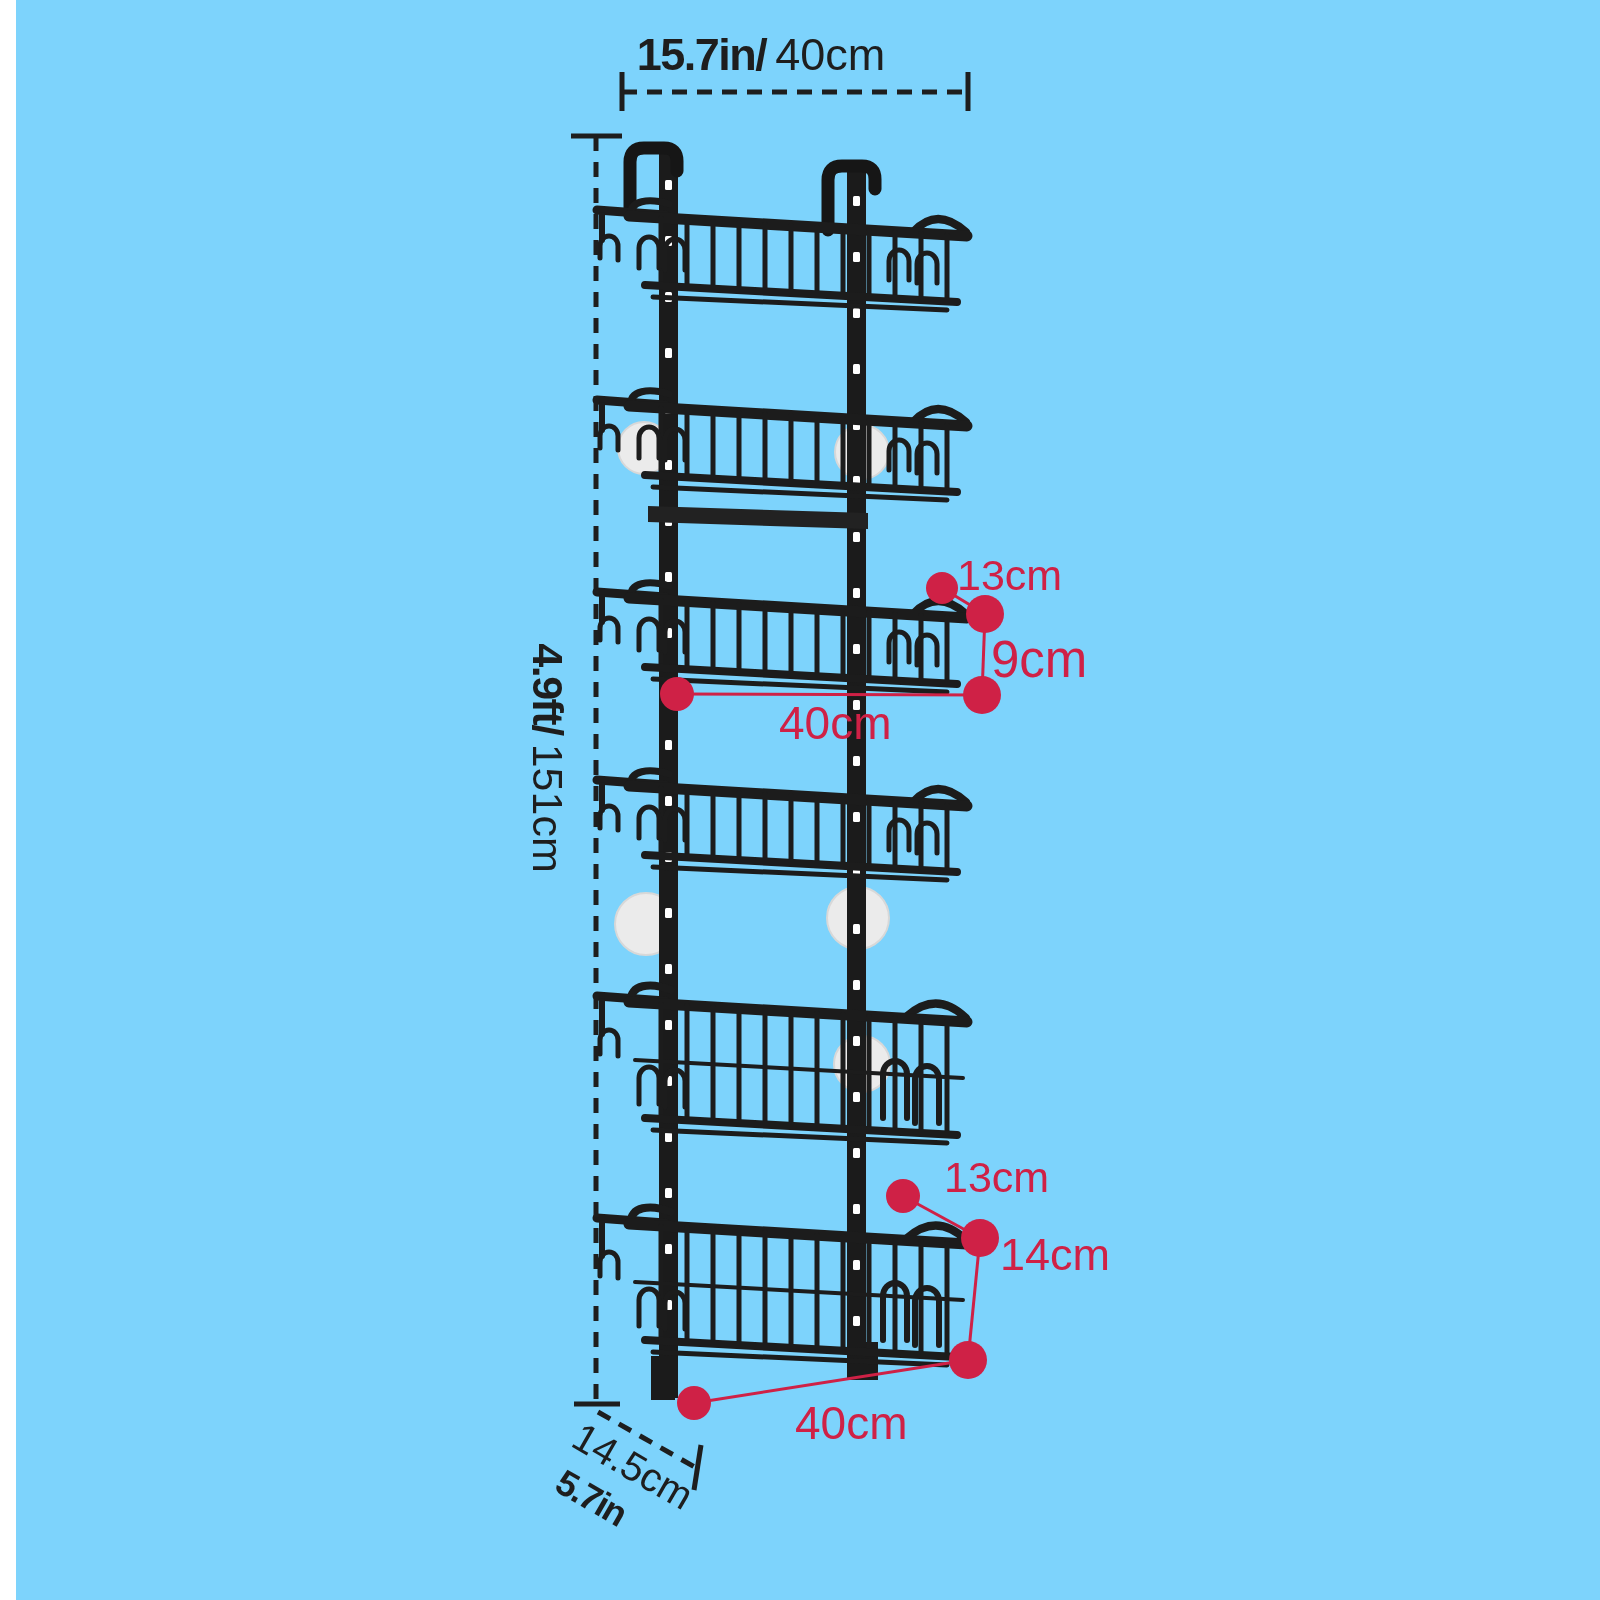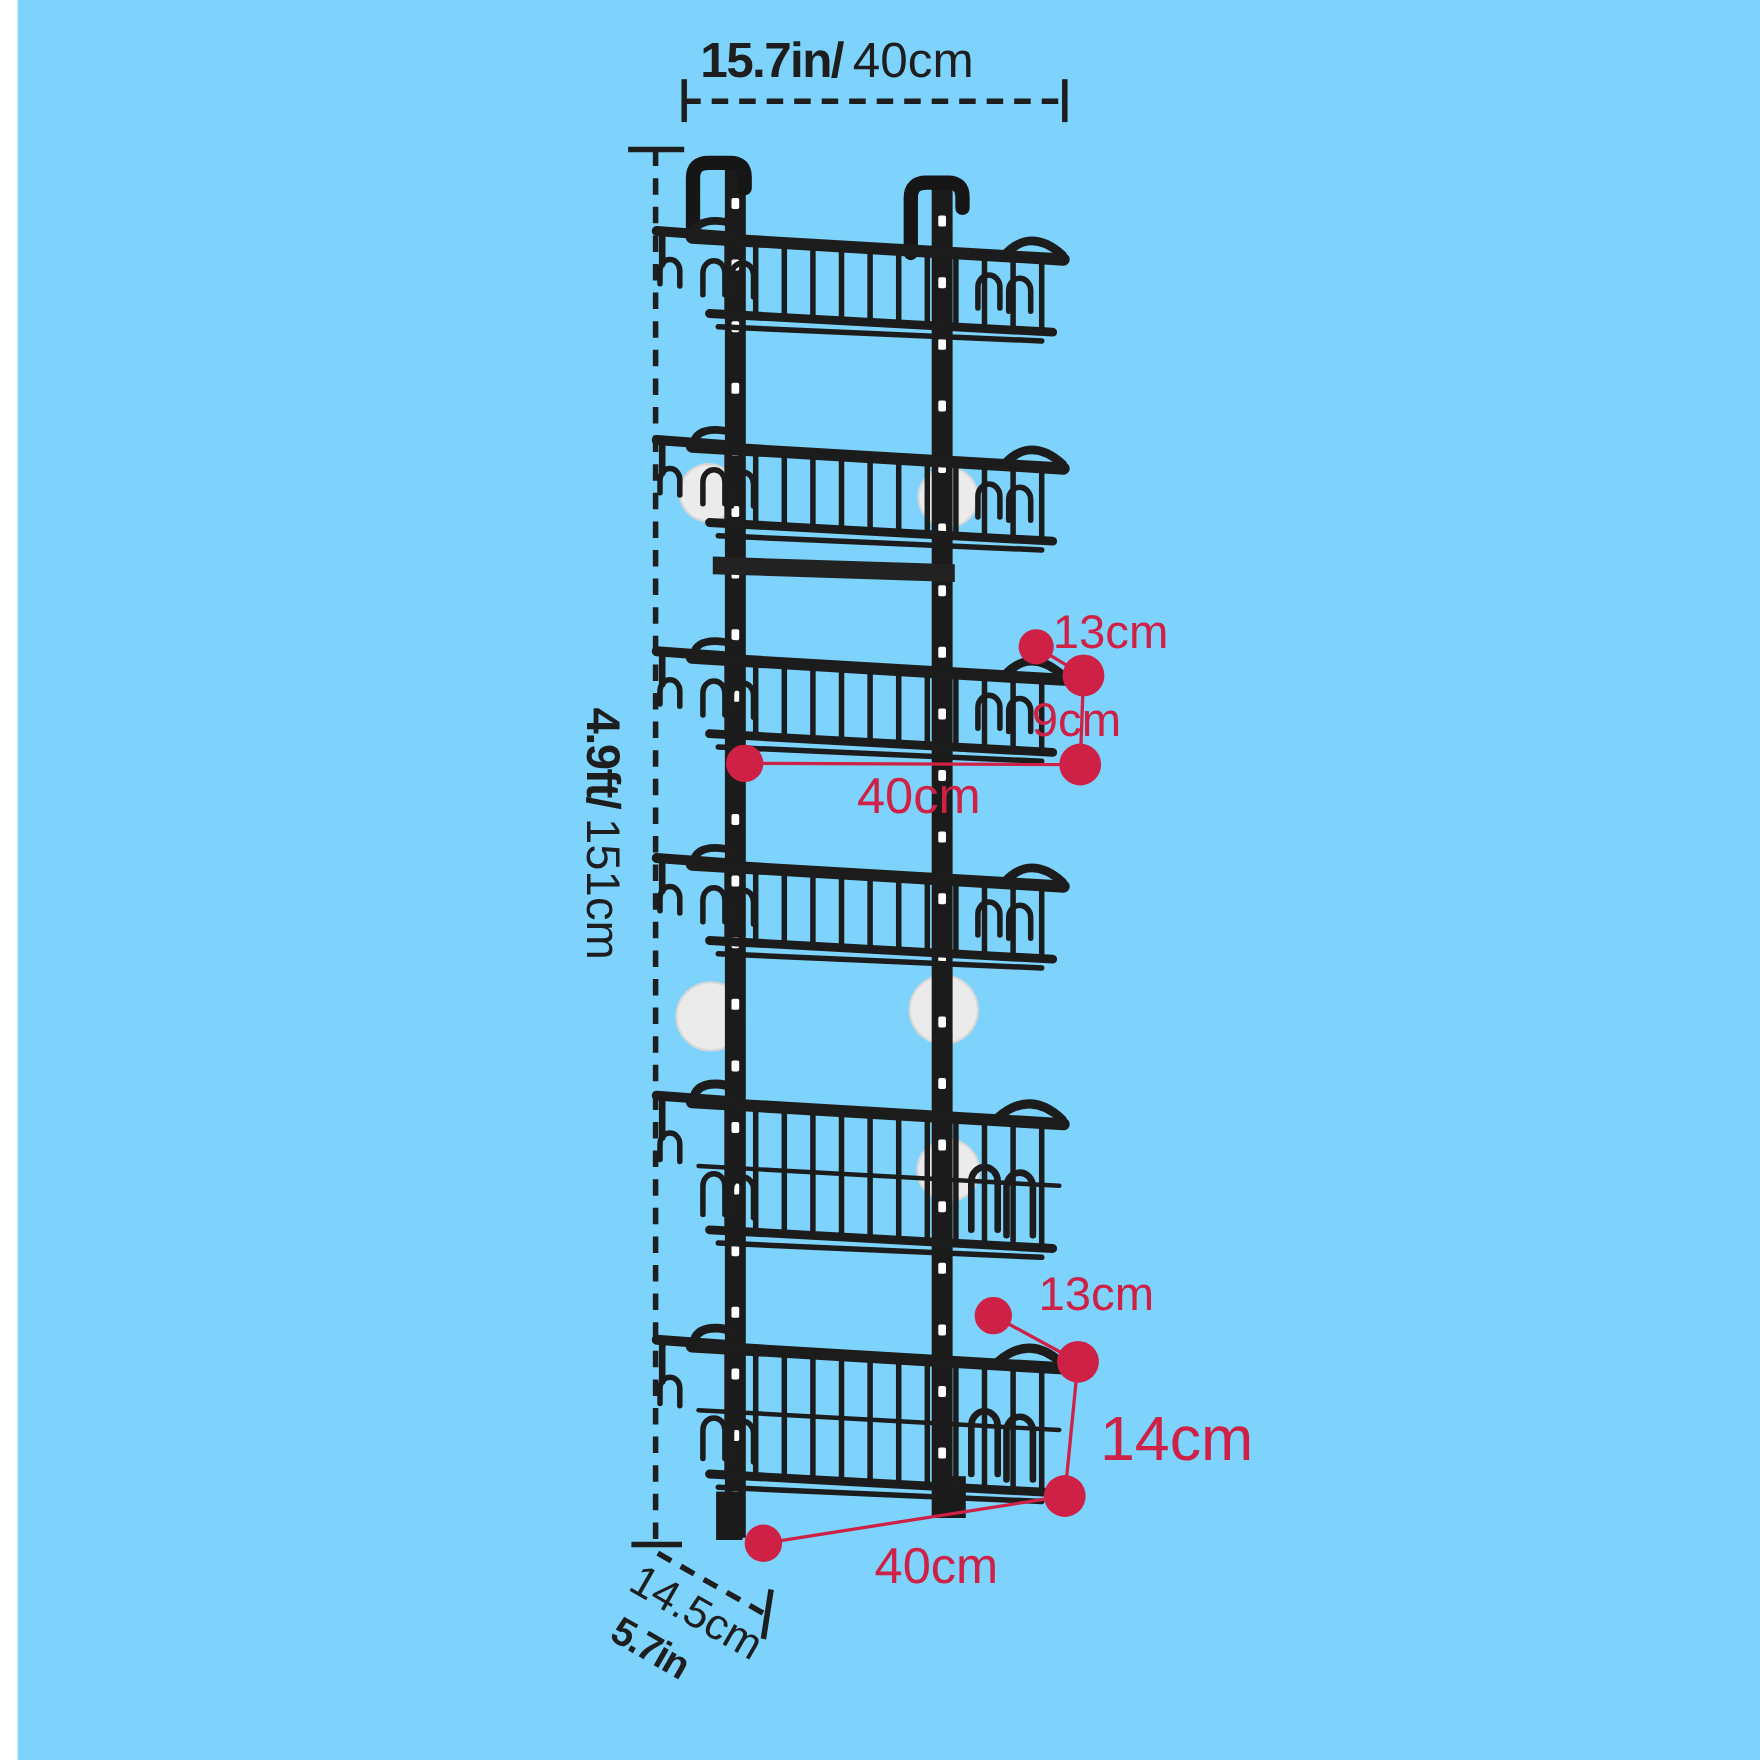--- a/index.html
+++ b/index.html
@@ -195,23 +195,23 @@
     <span class="imp">15.7in/</span>
     <span class="met">40cm</span>
   </div>
 
   <div class="lbl row rot90" style="left:377px;top:732px;width:300px;height:52px;font-size:43px;">
     <span class="imp">4.9ft/</span>
     <span class="met">151cm</span>
   </div>
 
   <div class="lbl red" style="left:941px;top:554px;font-size:43px;">13cm</div>
-  <div class="lbl red" style="left:922px;top:634px;font-size:43px;">9cm</div>
+  <div class="lbl red" style="left:975px;top:634px;font-size:51px;">9cm</div>
   <div class="lbl red" style="left:763px;top:700px;font-size:46px;">40cm</div>
 
   <div class="lbl red" style="left:928px;top:1156px;font-size:43px;">13cm</div>
-  <div class="lbl red" style="left:984px;top:1280px;font-size:57px;">14cm</div>
+  <div class="lbl red" style="left:984px;top:1232px;font-size:45px;">14cm</div>
   <div class="lbl red" style="left:779px;top:1400px;font-size:46px;">40cm</div>
 
   <div class="lbl rot30" style="left:527px;top:1446px;width:180px;font-size:40px;font-weight:500;">14.5cm</div>
   <div class="lbl rot30 imp" style="left:510px;top:1480px;width:130px;font-size:36px;">5.7in</div>
 
 </div>
 
 </body></html>

